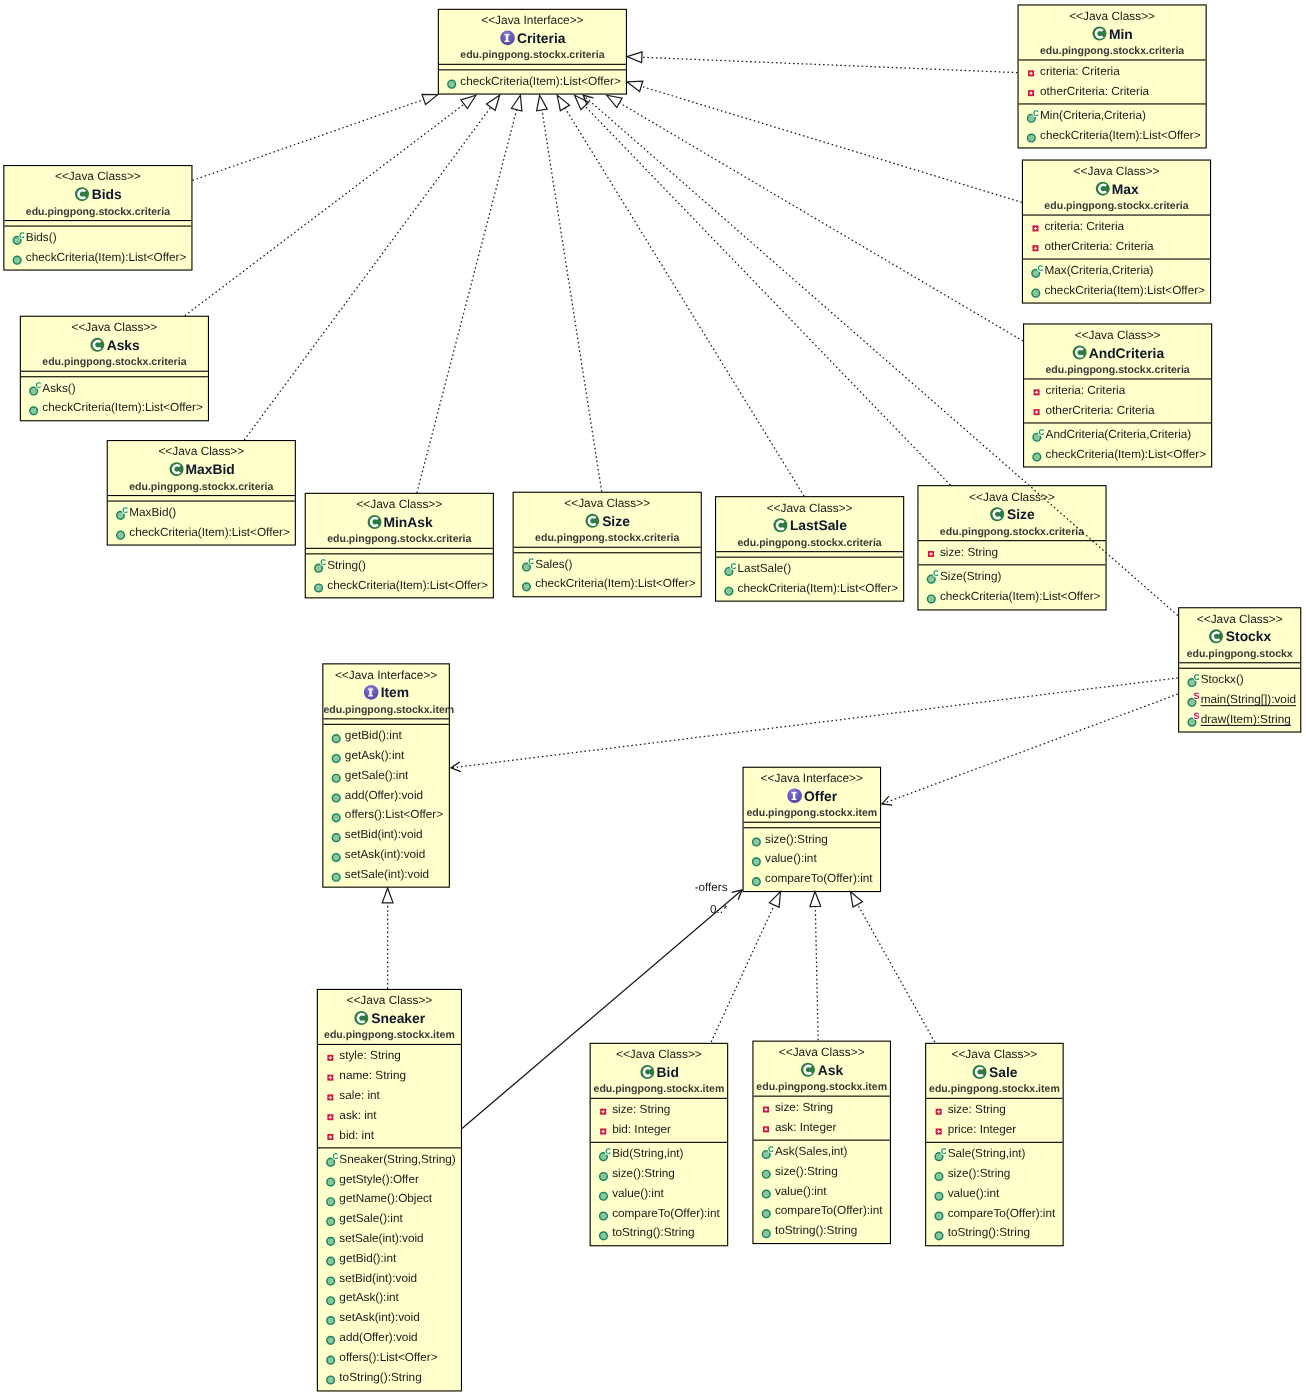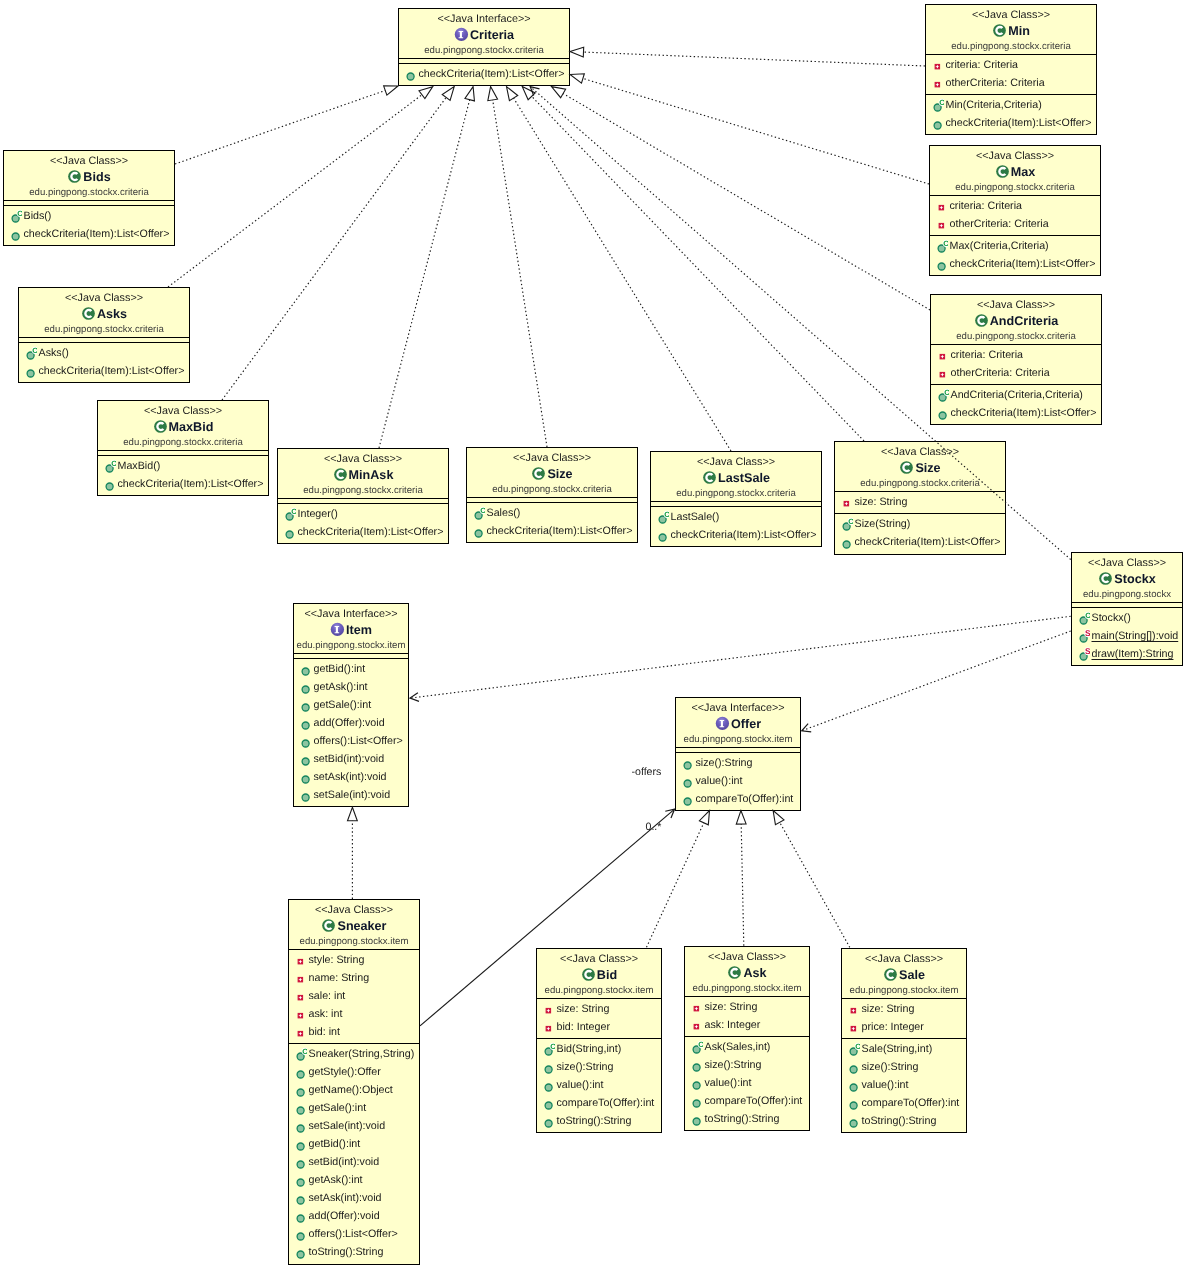--- a/index.html
+++ b/index.html
@@ -9,21 +9,21 @@
        -webkit-font-smoothing:antialiased;
        text-rendering:geometricPrecision;}
   #canvas{position:absolute;left:0;top:0;width:960px;height:1269px;background:#fff;}
   svg#edges{position:absolute;left:0;top:0;width:1187px;height:1269px;z-index:5;pointer-events:none;}
   .uml-class{position:absolute;box-sizing:border-box;background:#ffffcc;
              border:1.3px solid #000;z-index:2;}
   .hdr{text-align:center;padding-top:3.5px;}
   .stereo{font-size:10.8px;color:#1a1a1a;line-height:13px;height:13px;}
   .namerow{display:flex;align-items:center;justify-content:center;height:18px;}
   .cname{font-size:12.6px;font-weight:bold;color:#0f172a;line-height:18px;}
-  .pkg{font-size:9.6px;font-weight:normal;color:#3a3a3a;line-height:14px;height:14px;}
+  .pkg{font-size:9.6px;font-weight:bold;color:#3a3a3a;line-height:14px;height:14px;}
   .cmp{border-top:1.3px solid #000;padding:1.6px 0 1.6px 0;}
   .cmp.empty{height:4.2px;padding:0;}
   .row{display:flex;align-items:center;height:18px;padding-left:4px;}
   .row .lbl{font-size:10.7px;color:#1a1a1a;white-space:nowrap;line-height:18px;margin-left:1.5px;}
   .row .lbl.static{text-decoration:underline;text-underline-offset:2.2px;text-decoration-thickness:1px;text-decoration-skip-ink:none;text-align:right;}
   .ic{position:relative;width:14px;height:18px;flex:0 0 14px;}
   .ic svg{position:absolute;left:0;top:0;}
   .nic{width:15px;height:15px;margin-right:1px;flex:0 0 15px;}
   .edge-label{position:absolute;font-size:10.6px;color:#1a1a1a;z-index:3;white-space:nowrap;}
 </style>
@@ -412,21 +412,21 @@
       <div class="cmp empty"></div>
       <div class="cmp">
         <div class="row">
           <span class="ic">
             <svg width="14" height="18" viewBox="0 0 14 18">
               <circle cx="7.6" cy="11.5" r="3.5" fill="#8dc4a0" stroke="#15855e" stroke-width="1.3"></circle>
               <text x="9.2" y="9.0" font-family="Liberation Sans,sans-serif" font-size="7.6" font-weight="bold" fill="#fff" stroke="#fff" stroke-width="1.8">C</text>
               <text x="9.2" y="9.0" font-family="Liberation Sans,sans-serif" font-size="7.6" font-weight="bold" fill="#0a9a33">C</text>
             </svg>
           </span>
-          <span class="lbl">Integer()</span>
+          <span class="lbl">String()</span>
         </div>
         <div class="row">
           <span class="ic">
             <svg width="14" height="18" viewBox="0 0 14 18">
               <circle cx="7.6" cy="11.5" r="3.5" fill="#8dc4a0" stroke="#15855e" stroke-width="1.3"></circle>
             </svg>
           </span>
           <span class="lbl">checkCriteria(Item):List&lt;Offer&gt;</span>
         </div>
       </div>
@@ -1107,15 +1107,15 @@
         <div class="row">
           <span class="ic">
             <svg width="14" height="18" viewBox="0 0 14 18">
               <circle cx="7.6" cy="11.5" r="3.5" fill="#8dc4a0" stroke="#15855e" stroke-width="1.3"></circle>
             </svg>
           </span>
           <span class="lbl">toString():String</span>
         </div>
       </div>
     </div>
-    <div class="edge-label" style="left: 631.5px; top: 766px;">-offers</div>
+    <div class="edge-label" style="left: 631.5px; top: 801px;">-offers</div>
     <div class="edge-label" style="left: 645.5px; top: 821px;">0..*</div>
   </div>
 
 </body></html>

